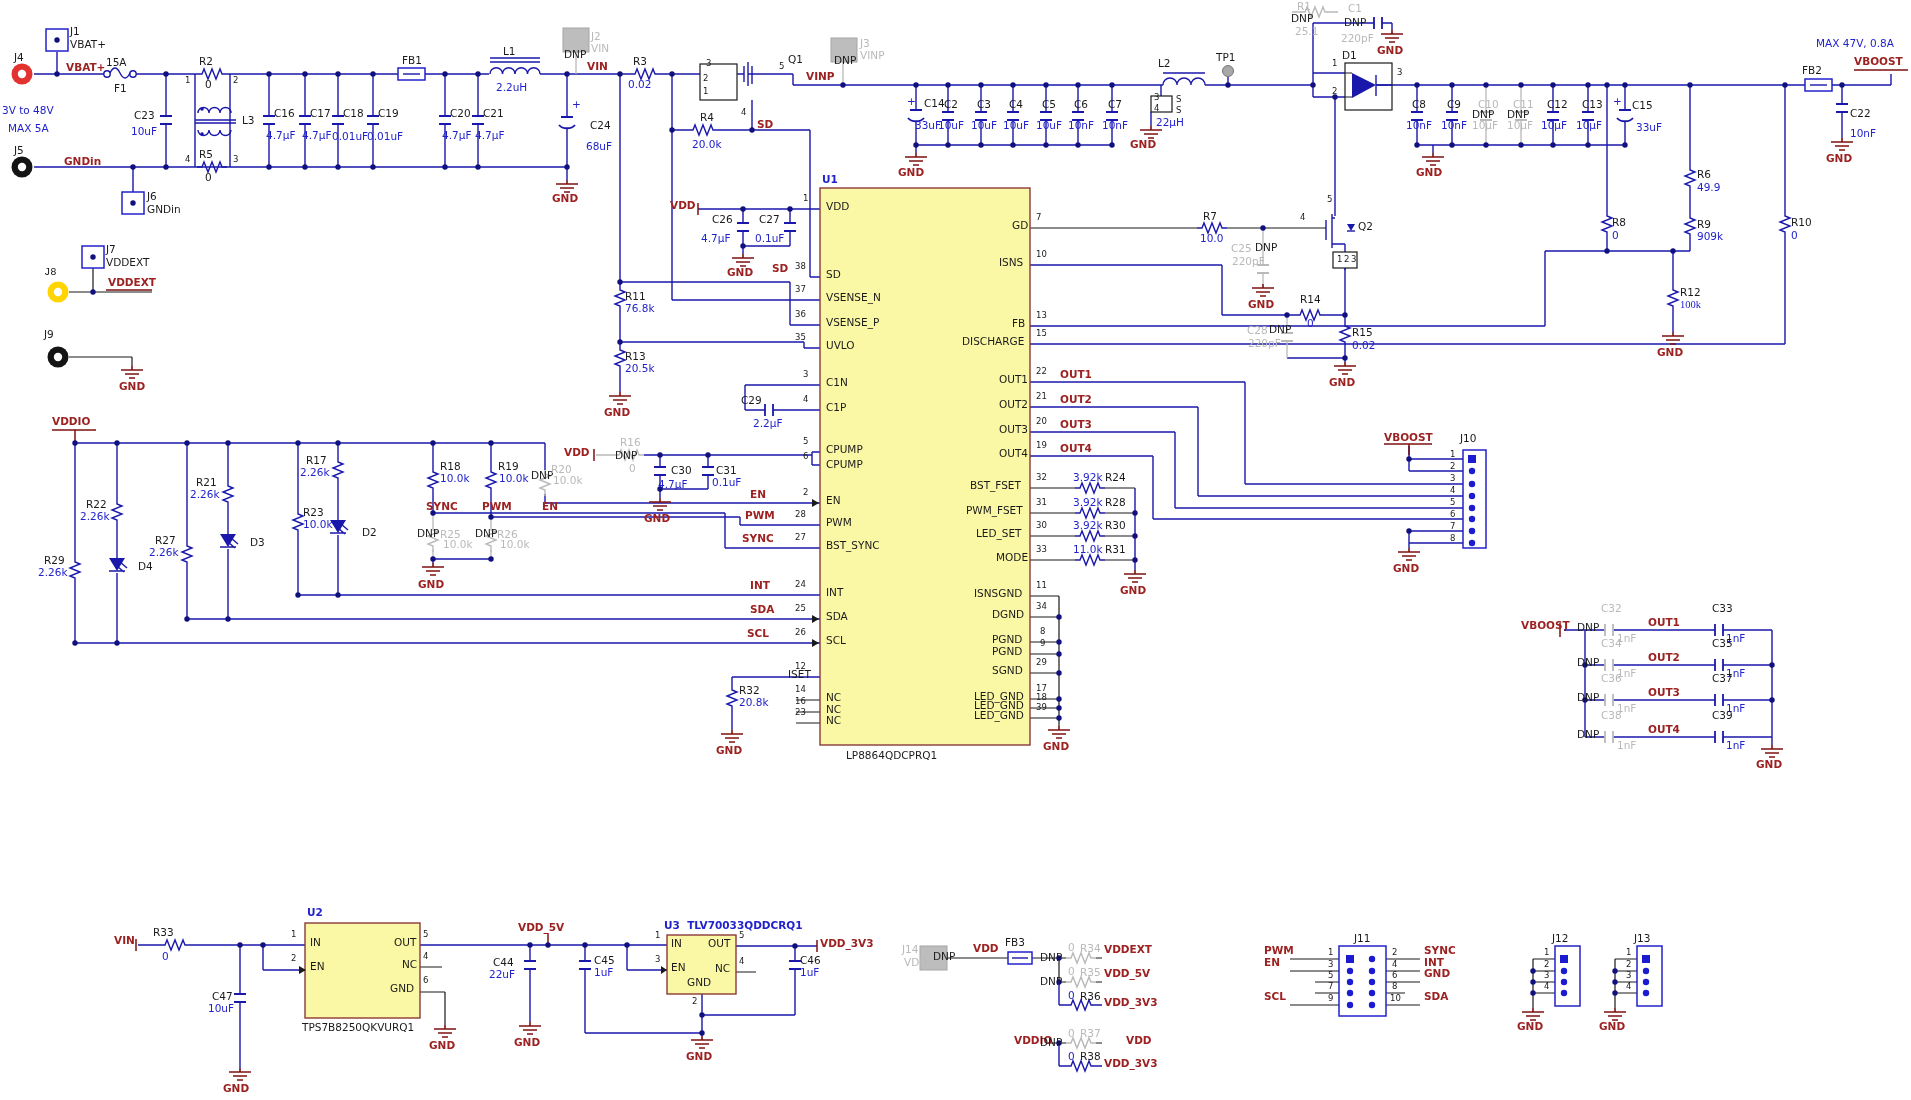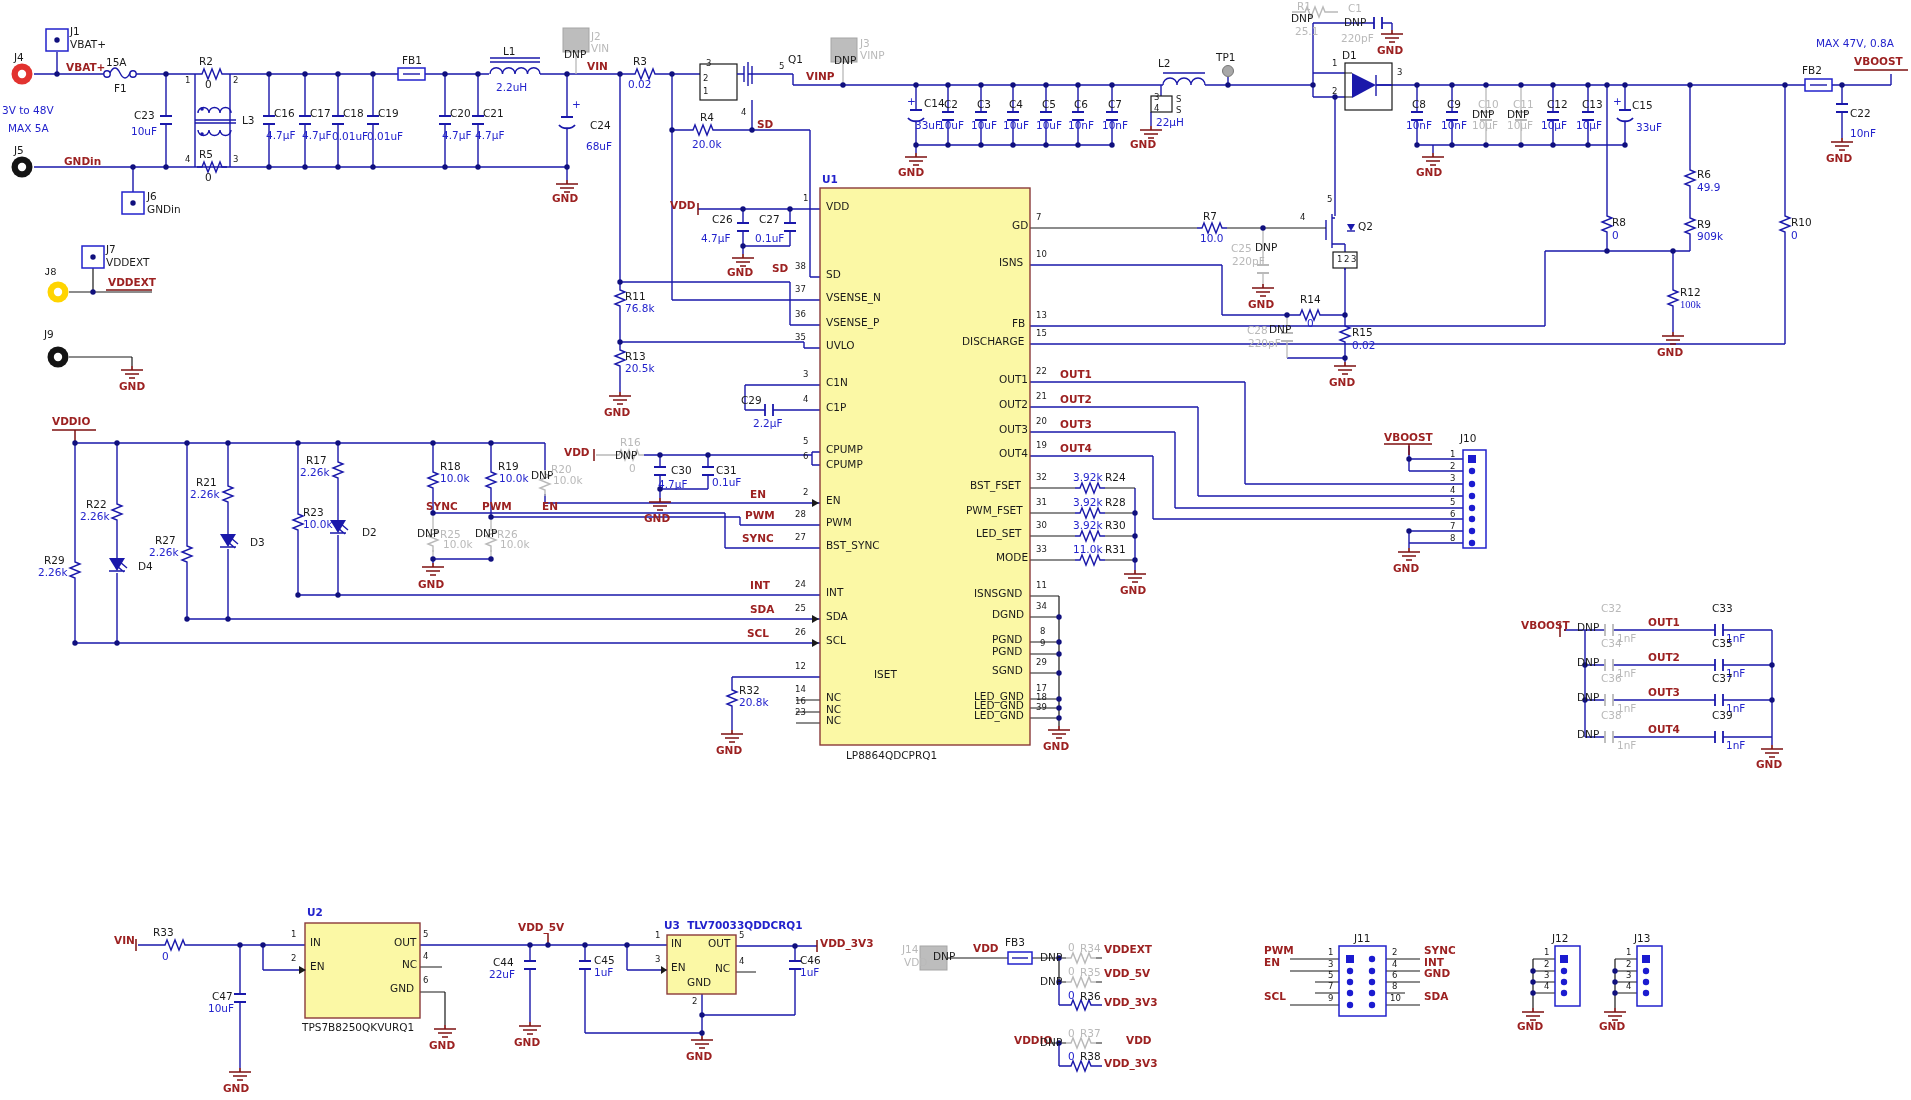--- a/index.html
+++ b/index.html
@@ -519,21 +519,21 @@
       <span class="lb r" style="left: 826px; top: 517px;">PWM</span>
       <span class="lb r sm" style="left: 795px; top: 533px;">27</span>
       <span class="lb r" style="left: 826px; top: 540px;">BST_SYNC</span>
       <span class="lb r sm" style="left: 795px; top: 580px;">24</span>
       <span class="lb r" style="left: 826px; top: 587px;">INT</span>
       <span class="lb r sm" style="left: 795px; top: 604px;">25</span>
       <span class="lb r" style="left: 826px; top: 611px;">SDA</span>
       <span class="lb r sm" style="left: 795px; top: 628px;">26</span>
       <span class="lb r" style="left: 826px; top: 635px;">SCL</span>
       <span class="lb r sm" style="left: 795px; top: 662px;">12</span>
-      <span class="lb r" style="left: 874px; top: 669px;">ISET</span>
+      <span class="lb r" style="left: 788px; top: 669px;">ISET</span>
       <span class="lb r sm" style="left: 795px; top: 685px;">14</span>
       <span class="lb r" style="left: 826px; top: 692px;">NC</span>
       <span class="lb r sm" style="left: 795px; top: 697px;">16</span>
       <span class="lb r" style="left: 826px; top: 704px;">NC</span>
       <span class="lb r sm" style="left: 795px; top: 708px;">23</span>
       <span class="lb r" style="left: 826px; top: 715px;">NC</span>
       <span class="lb r sm" style="left: 1036px; top: 213px;">7</span>
       <span class="lb r" style="left: 1012px; top: 220px;">GD</span>
       <span class="lb r sm" style="left: 1036px; top: 250px;">10</span>
       <span class="lb r" style="left: 999px; top: 257px;">ISNS</span>

